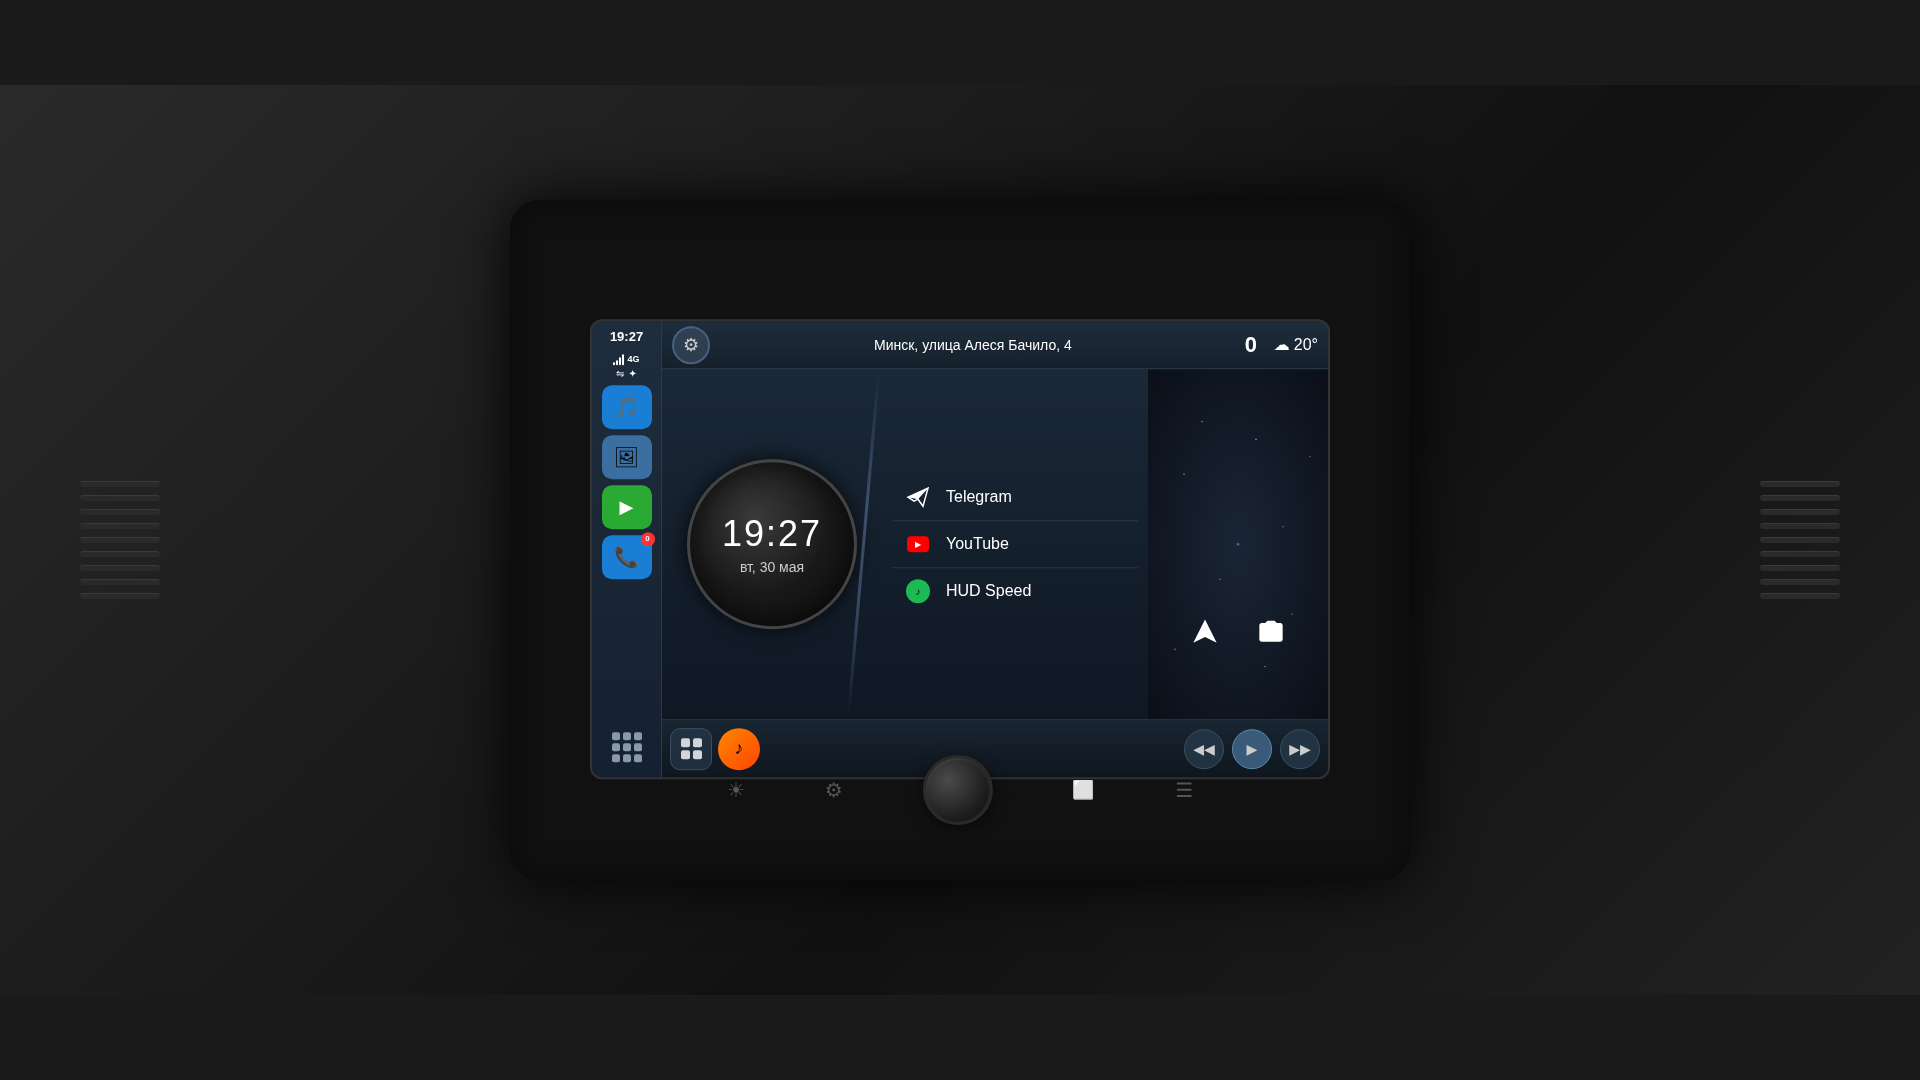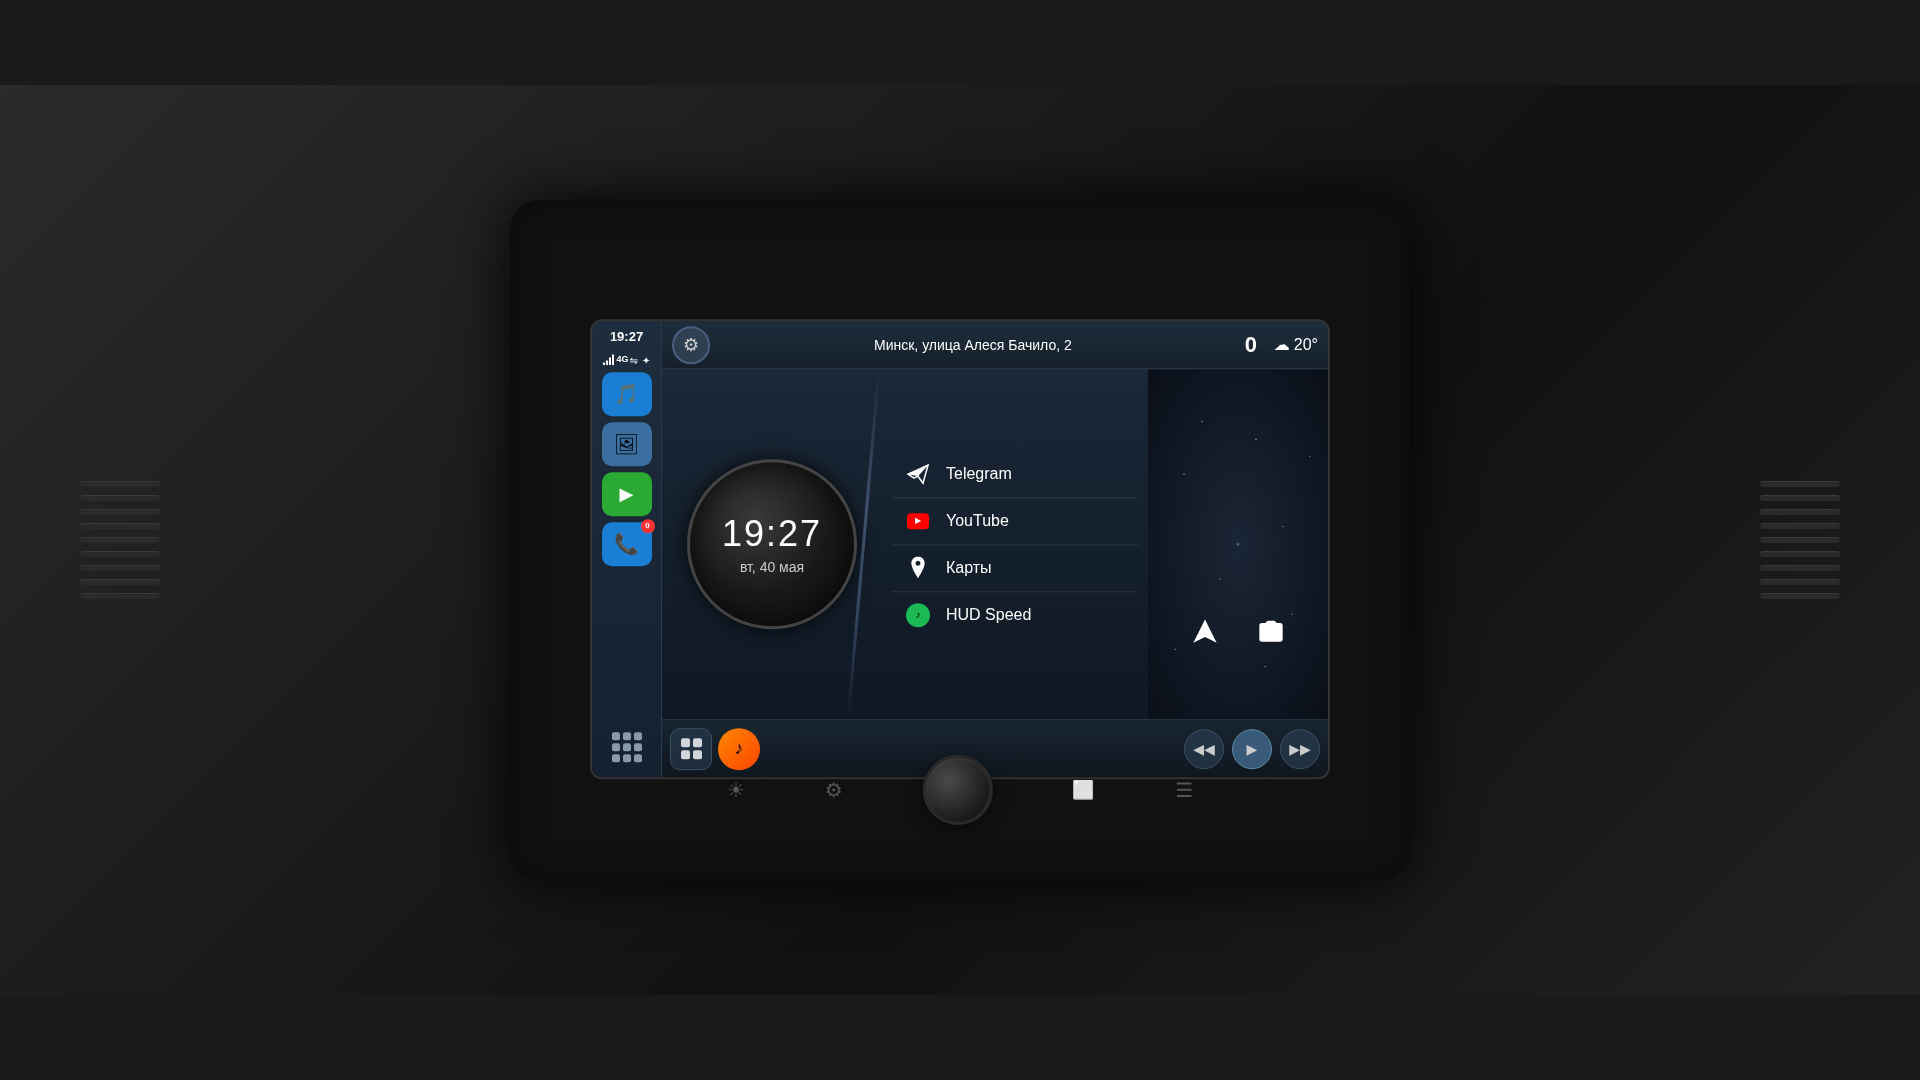--- a/index.html
+++ b/index.html
@@ -69,21 +69,21 @@
       color: #fff;
       font-size: 13px;
       font-weight: bold;
       text-align: center;
       line-height: 1.2;
       margin-bottom: 2px;
     }
 
     .signal-icons {
       display: flex;
-      flex-direction: row;
+      flex-direction: column;
       align-items: center;
       gap: 1px;
     }
 
     .signal-row {
       display: flex;
       align-items: center;
       gap: 3px;
     }
 
@@ -586,34 +586,34 @@
           </div>
         </div>
       </div>
 
       <div class="main-content">
 
         <div class="top-bar">
           <div class="settings-btn">
             <span>⚙</span>
           </div>
-          <div class="address-text">Минск, улица Алеся Бачило, 2</div>
+          <div class="address-text">Минск, улица Алеся Бачило, 4</div>
           <div class="speed-display">0</div>
           <div class="weather-display">
             <span>☁</span>
             <span>20°</span>
           </div>
         </div>
 
         <div class="middle-section">
 
           <div class="clock-area">
             <div class="clock-circle">
               <div class="clock-time">19:27</div>
-              <div class="clock-date">вт, 40 мая</div>
+              <div class="clock-date">вт, 30 мая</div>
             </div>
           </div>
 
           <div class="diagonal-divider"></div>
 
           <div class="app-list">
 
             <div class="app-item">
               <div class="app-icon">
                 <svg width="24" height="24" viewBox="0 0 24 24" fill="white">
@@ -625,28 +625,20 @@
             </div>
 
 
             <div class="app-item">
               <div class="app-icon">
                 <div class="youtube-play">▶</div>
               </div>
               <span class="app-name">YouTube</span>
             </div>
 
-            <div class="app-item">
-              <div class="app-icon">
-                <svg width="20" height="24" viewBox="0 0 24 28" fill="white">
-                  <path d="M12 0C7.6 0 4 3.6 4 8c0 6 8 18 8 18s8-12 8-18c0-4.4-3.6-8-8-8zm0 11c-1.7 0-3-1.3-3-3s1.3-3 3-3 3 1.3 3 3-1.3 3-3 3z" fill="white"></path>
-                </svg>
-              </div>
-              <span class="app-name">Карты</span>
-            </div>
 
             <div class="app-item">
               <div class="app-icon">
                 <div class="spotify-circle">♪</div>
               </div>
               <span class="app-name">HUD Speed</span>
             </div>
 
           </div>
 

